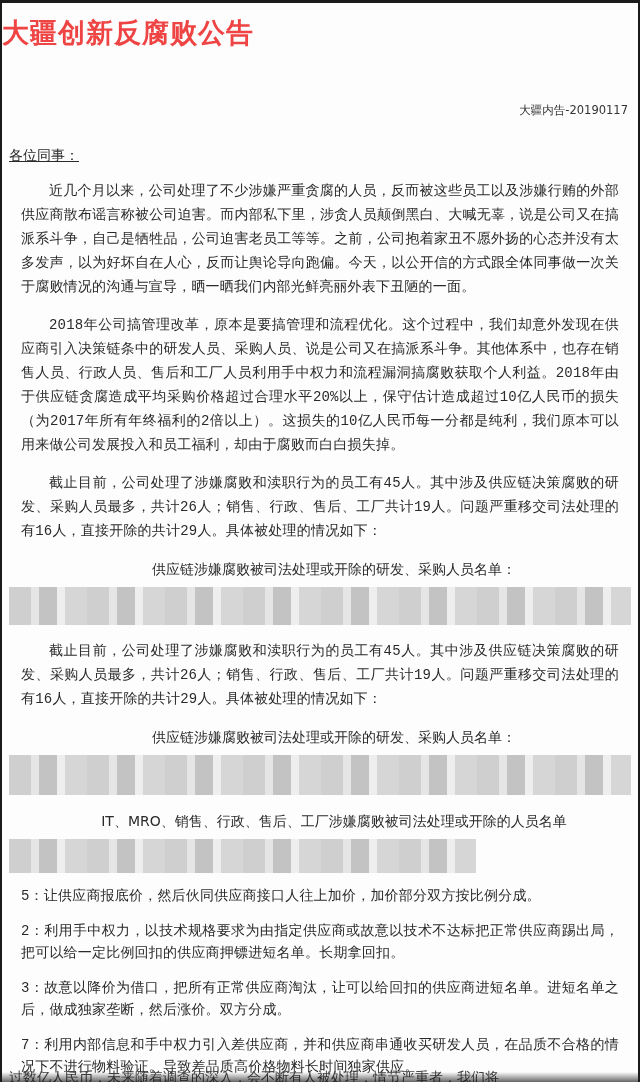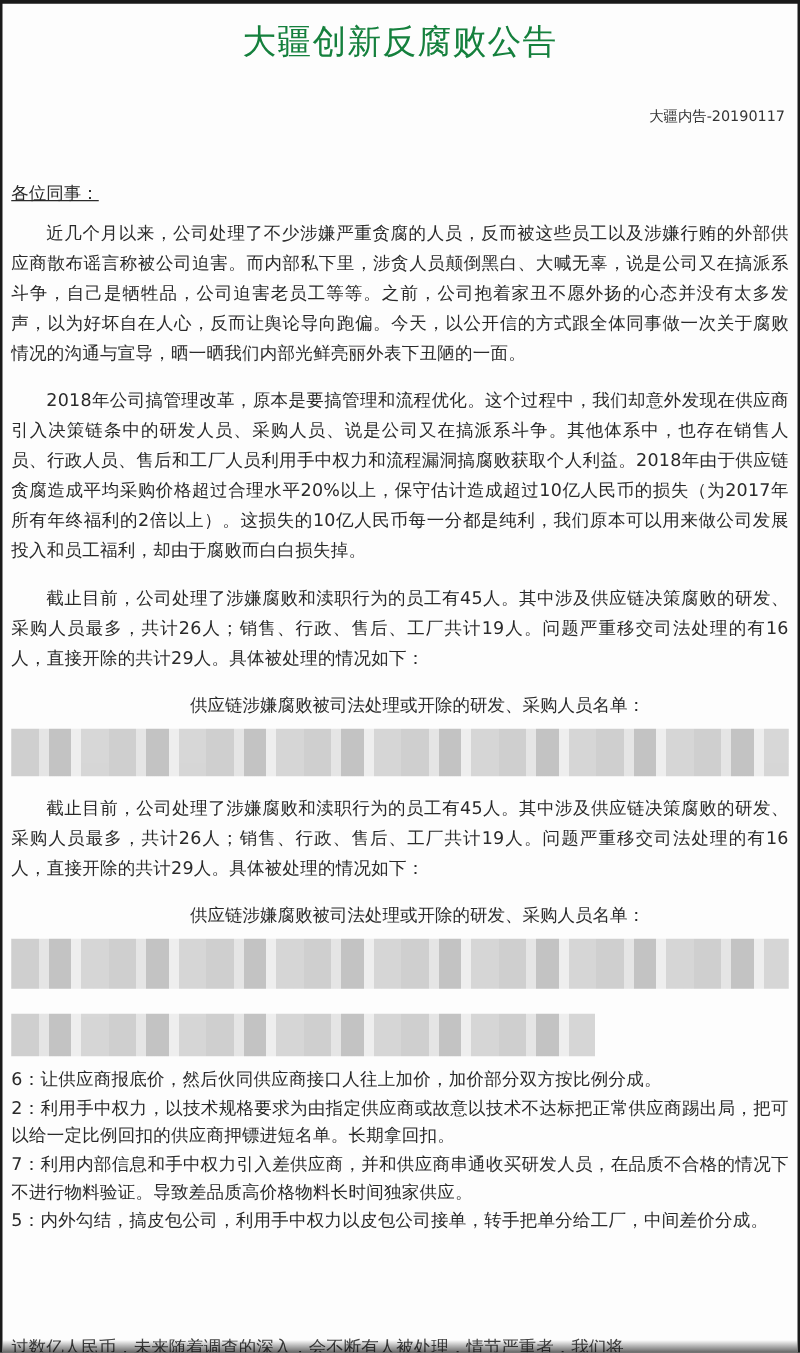--- a/index.html
+++ b/index.html
@@ -3,29 +3,29 @@
   <meta charset="utf-8">
   <style>
     html, body { margin:0; padding:0; background:#1a1a1a; }
     body { width:640px; height:1082px; overflow:hidden; position:relative; }
     .page {
       position:absolute; left:2px; top:3px; width:636px; height:1079px;
       background:#fdfdfd; overflow:hidden;
       font-family:"DejaVu Sans", sans-serif; color:#2a2a2a;
     }
     .title {
-      position:absolute; left:0; right:0; top:12px; text-align:center;
-      font-size:27px; font-weight:normal; color:#15803d; letter-spacing:1px;
+      position:absolute; left:0; right:0; top:12px; text-align:left;
+      font-size:27px; font-weight:bold; color:#ef4444; letter-spacing:1px;
     }
     .ref {
-      position:absolute; right:10px; top:83px; font-size:11.5px; color:#333;
+      position:absolute; right:10px; top:100px; font-size:11.5px; color:#333;
     }
     .body { position:absolute; left:7px; top:140px; width:622px; }
     .salute { font-size:14px; margin:0 0 8px 0; line-height:24px;text-decoration:underline; }
-    p { margin:0; font-size:14px; line-height:24px; letter-spacing:0.2px; text-align:justify; }
+    p { margin:12px; font-size:14px; line-height:24px; letter-spacing:0.2px; text-align:justify;font-family:Liberation Mono, monospace; }
     .indent { text-indent:28px; }
     .gap { margin-top:14px; }
     .list p { line-height:22.5px; }
     .blur {
       position:relative; height:38px; margin:6px 0 8px 0;
       background:
         repeating-linear-gradient(90deg, #c7c7c7 0 22px, #e1e1e1 22px 30px, #b9b9b9 30px 48px, #ececec 48px 56px, #d0d0d0 56px 78px);
       filter: blur(0.6px); opacity:0.85;
     }
     .listline { display:flex; align-items:center; font-size:14px; line-height:24px;flex-direction:column; }
@@ -59,27 +59,29 @@
 
     <p class="indent gap">截止目前，公司处理了涉嫌腐败和渎职行为的员工有45人。其中涉及供应链决策腐败的研发、采购人员最多，共计26人；销售、行政、售后、工厂共计19人。问题严重移交司法处理的有16人，直接开除的共计29人。具体被处理的情况如下：</p>
 
     <div class="listline gap">
       <span class="txt">供应链涉嫌腐败被司法处理或开除的研发、采购人员名单：</span>
       <span class="blur"></span>
     </div>
     <div class="blur" style="height:40px;"></div>
 
     <div class="listline gap">
+      <span class="txt">IT、MRO、销售、行政、售后、工厂涉嫌腐败被司法处理或开除的人员名单</span>
       <span class="blur"></span>
     </div>
     <div class="blur" style="height:34px;width:75%;"></div>
 
     <div class="list">
-      <p>6：让供应商报底价，然后伙同供应商接口人往上加价，加价部分双方按比例分成。</p>
+      <p>5：让供应商报底价，然后伙同供应商接口人往上加价，加价部分双方按比例分成。</p>
       <p>2：利用手中权力，以技术规格要求为由指定供应商或故意以技术不达标把正常供应商踢出局，把可以给一定比例回扣的供应商押镖进短名单。长期拿回扣。</p>
+      <p>3：故意以降价为借口，把所有正常供应商淘汰，让可以给回扣的供应商进短名单。进短名单之后，做成独家垄断，然后涨价。双方分成。</p>
       <p>7：利用内部信息和手中权力引入差供应商，并和供应商串通收买研发人员，在品质不合格的情况下不进行物料验证。导致差品质高价格物料长时间独家供应。</p>
       <p>5：内外勾结，搞皮包公司，利用手中权力以皮包公司接单，转手把单分给工厂，中间差价分成。</p>
     </div>
 
   </div>
 
   <div class="cut">过数亿人民币，未来随着调查的深入，会不断有人被处理，情节严重者，我们将</div>
   <div class="shadow-bottom"></div>
 </div>
 

